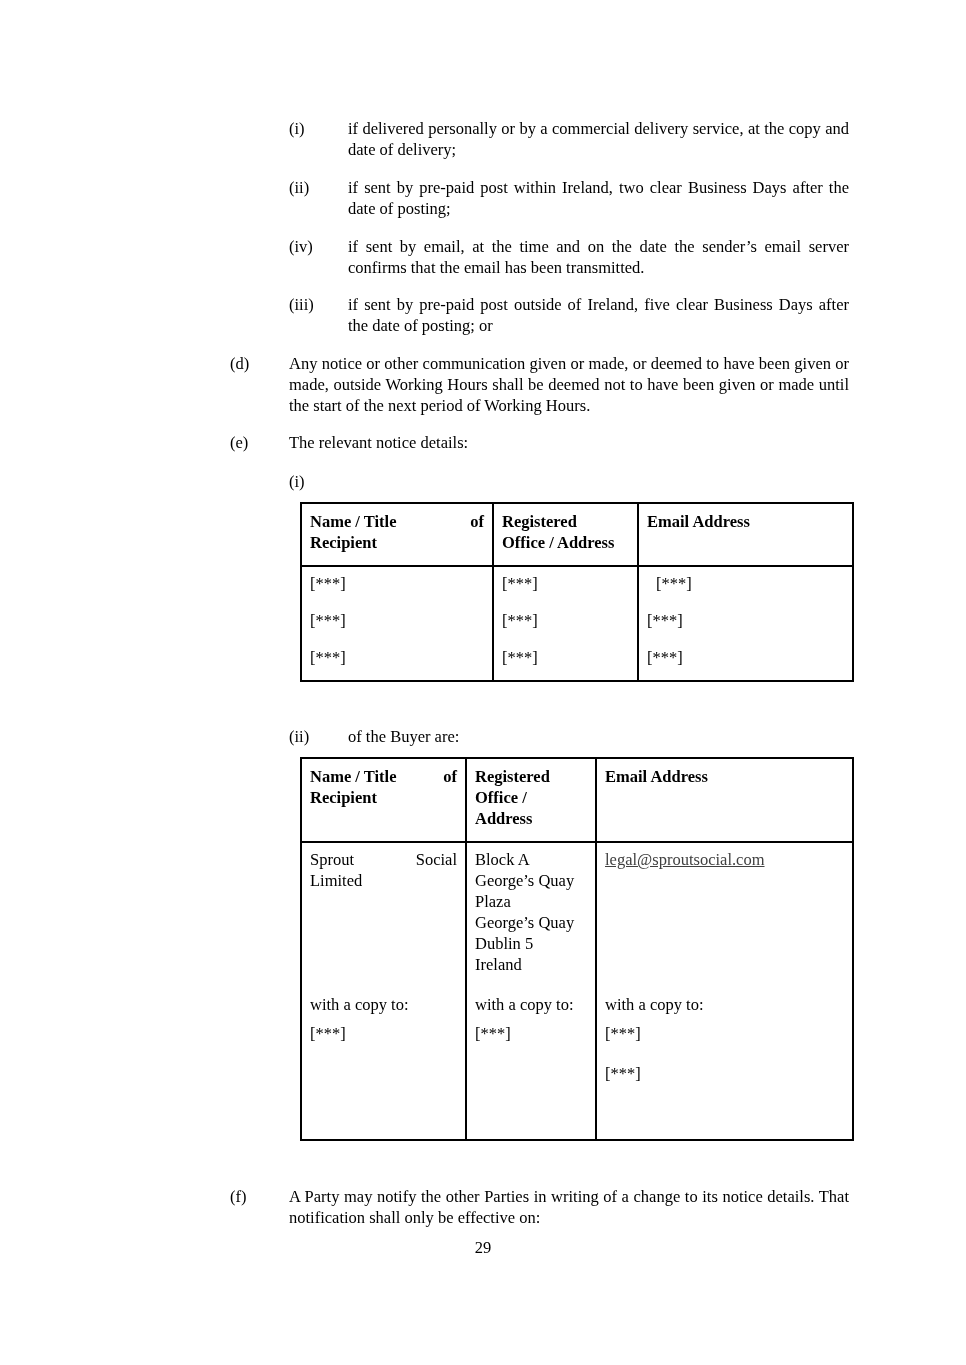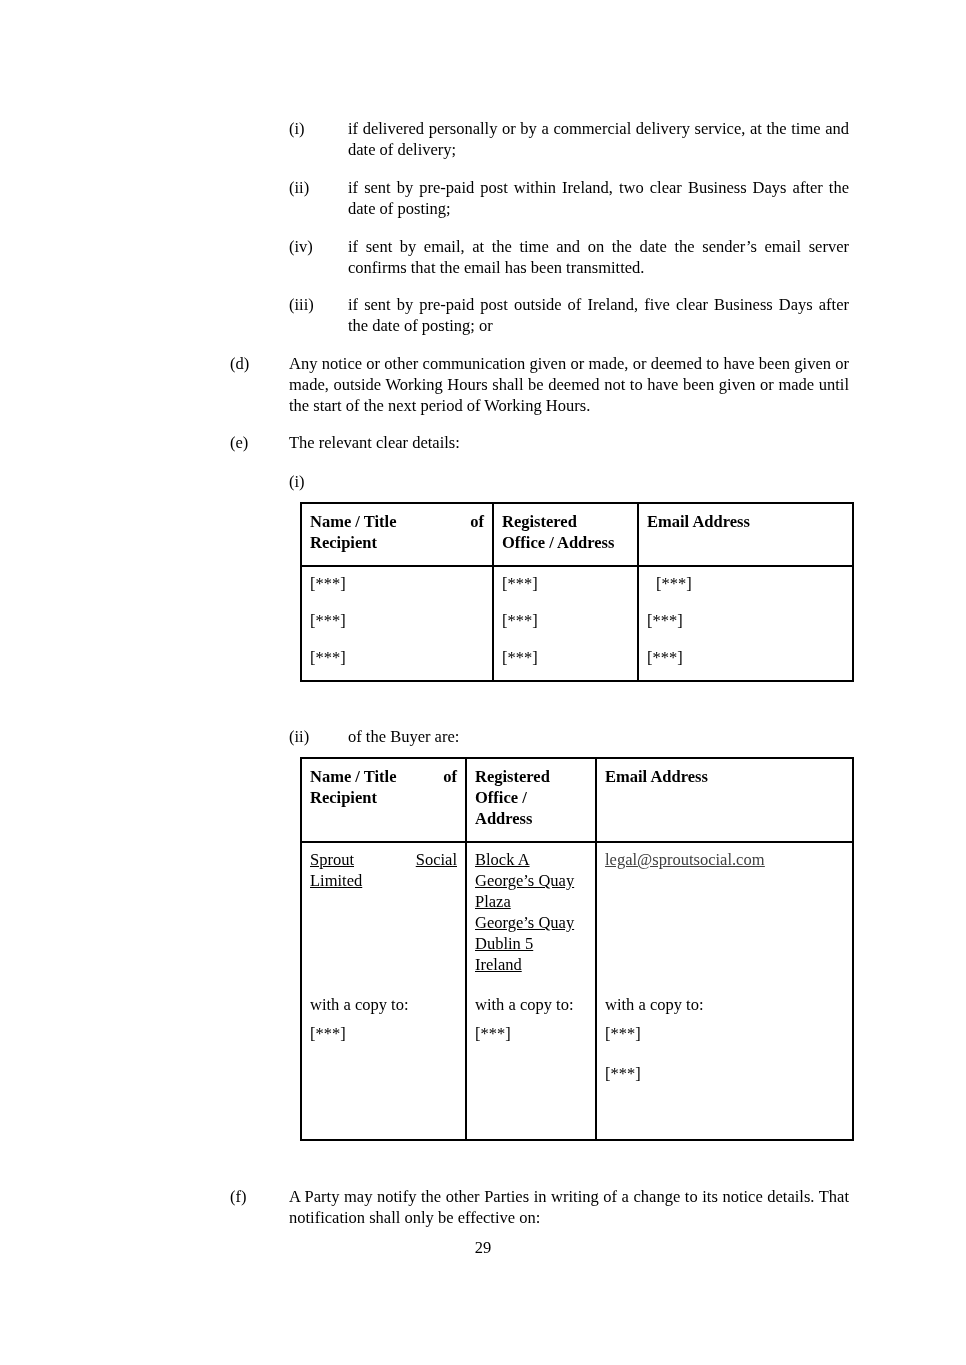--- a/index.html
+++ b/index.html
@@ -26,34 +26,34 @@
   th { font-weight: bold; padding: 7px 8px 12px 8px; }
   .t1 .c1 { width: 192px; } .t1 .c2 { width: 145px; } .t1 .c3 { width: 215px; }
   .t2 .c1 { width: 165px; } .t2 .c2 { width: 130px; } .t2 .c3 { width: 257px; }
   td { padding: 6px 8px 12px 8px; }
   .t1 tbody td p { margin: 0 0 16px 0; }
   .t1 tbody td p:last-child { margin-bottom: 0; }
   .pre { white-space: pre-line; }
   .jline { display: flex; justify-content: space-between; }
   .ind { padding-left: 9px; }
   .t2 tbody tr { height: 298px; }
-  .top-block { min-height: 145px; text-decoration: underline; }
+  .top-block { min-height: 145px; }
   .copy-row { margin-bottom: 8px; }
   .red-item { margin-bottom: 19px; }
   .email-link { color: #404040; text-decoration: underline; cursor: pointer; }
   .page-num { margin-top: 9px; text-align: center; width: 100%; padding-right: 0; }
 </style>
 </head>
 <body>
 
 <div class="doc">
 
   <div class="item sub mb17">
     <span class="lbl">(i)</span>
-    <span class="txt">if delivered personally or by a commercial delivery service, at the time and date of delivery;</span>
+    <span class="txt">if delivered personally or by a commercial delivery service, at the copy and date of delivery;</span>
   </div>
 
   <div class="item sub mb17">
     <span class="lbl">(ii)</span>
     <span class="txt">if sent by pre-paid post within Ireland, two clear Business Days after the date of posting;</span>
   </div>
 
   <div class="item sub mb16">
     <span class="lbl">(iv)</span>
     <span class="txt">if sent by email, at the time and on the date the sender’s email server confirms that the email has been transmitted.</span>
@@ -64,21 +64,21 @@
     <span class="txt">if sent by pre-paid post outside of Ireland, five clear Business Days after the date of posting; or</span>
   </div>
 
   <div class="item mb16">
     <span class="lbl">(d)</span>
     <span class="txt">Any notice or other communication given or made, or deemed to have been given or made, outside Working Hours shall be deemed not to have been given or made until the start of the next period of Working Hours.</span>
   </div>
 
   <div class="item mb18">
     <span class="lbl">(e)</span>
-    <span class="txt">The relevant clear details:</span>
+    <span class="txt">The relevant notice details:</span>
   </div>
 
   <div class="item sub mb10">
     <span class="lbl">(i)</span>
   </div>
 
   <table class="t1 mb44">
     <thead>
       <tr>
         <th class="c1">

